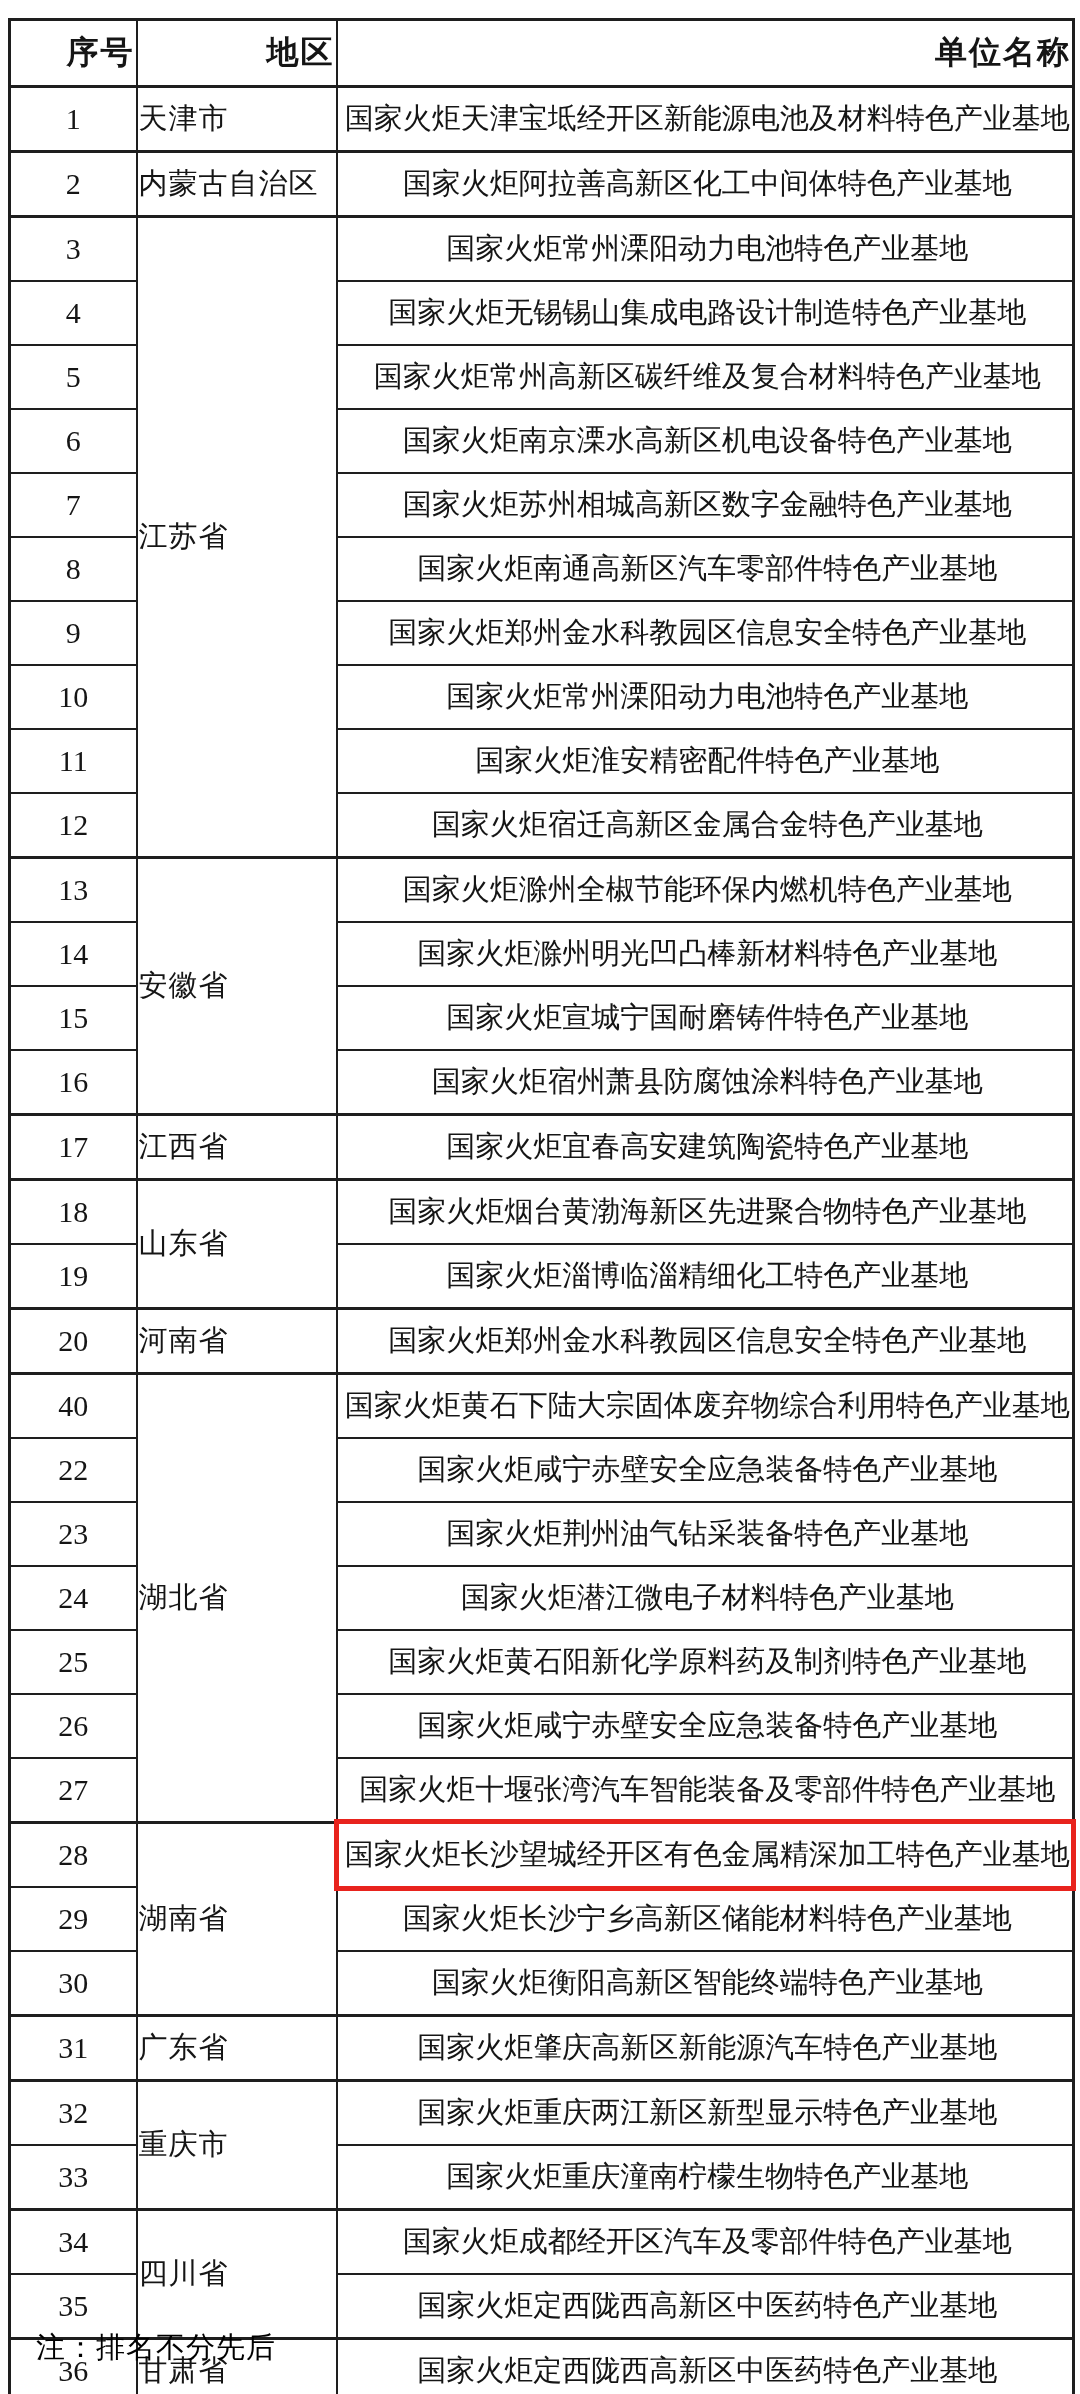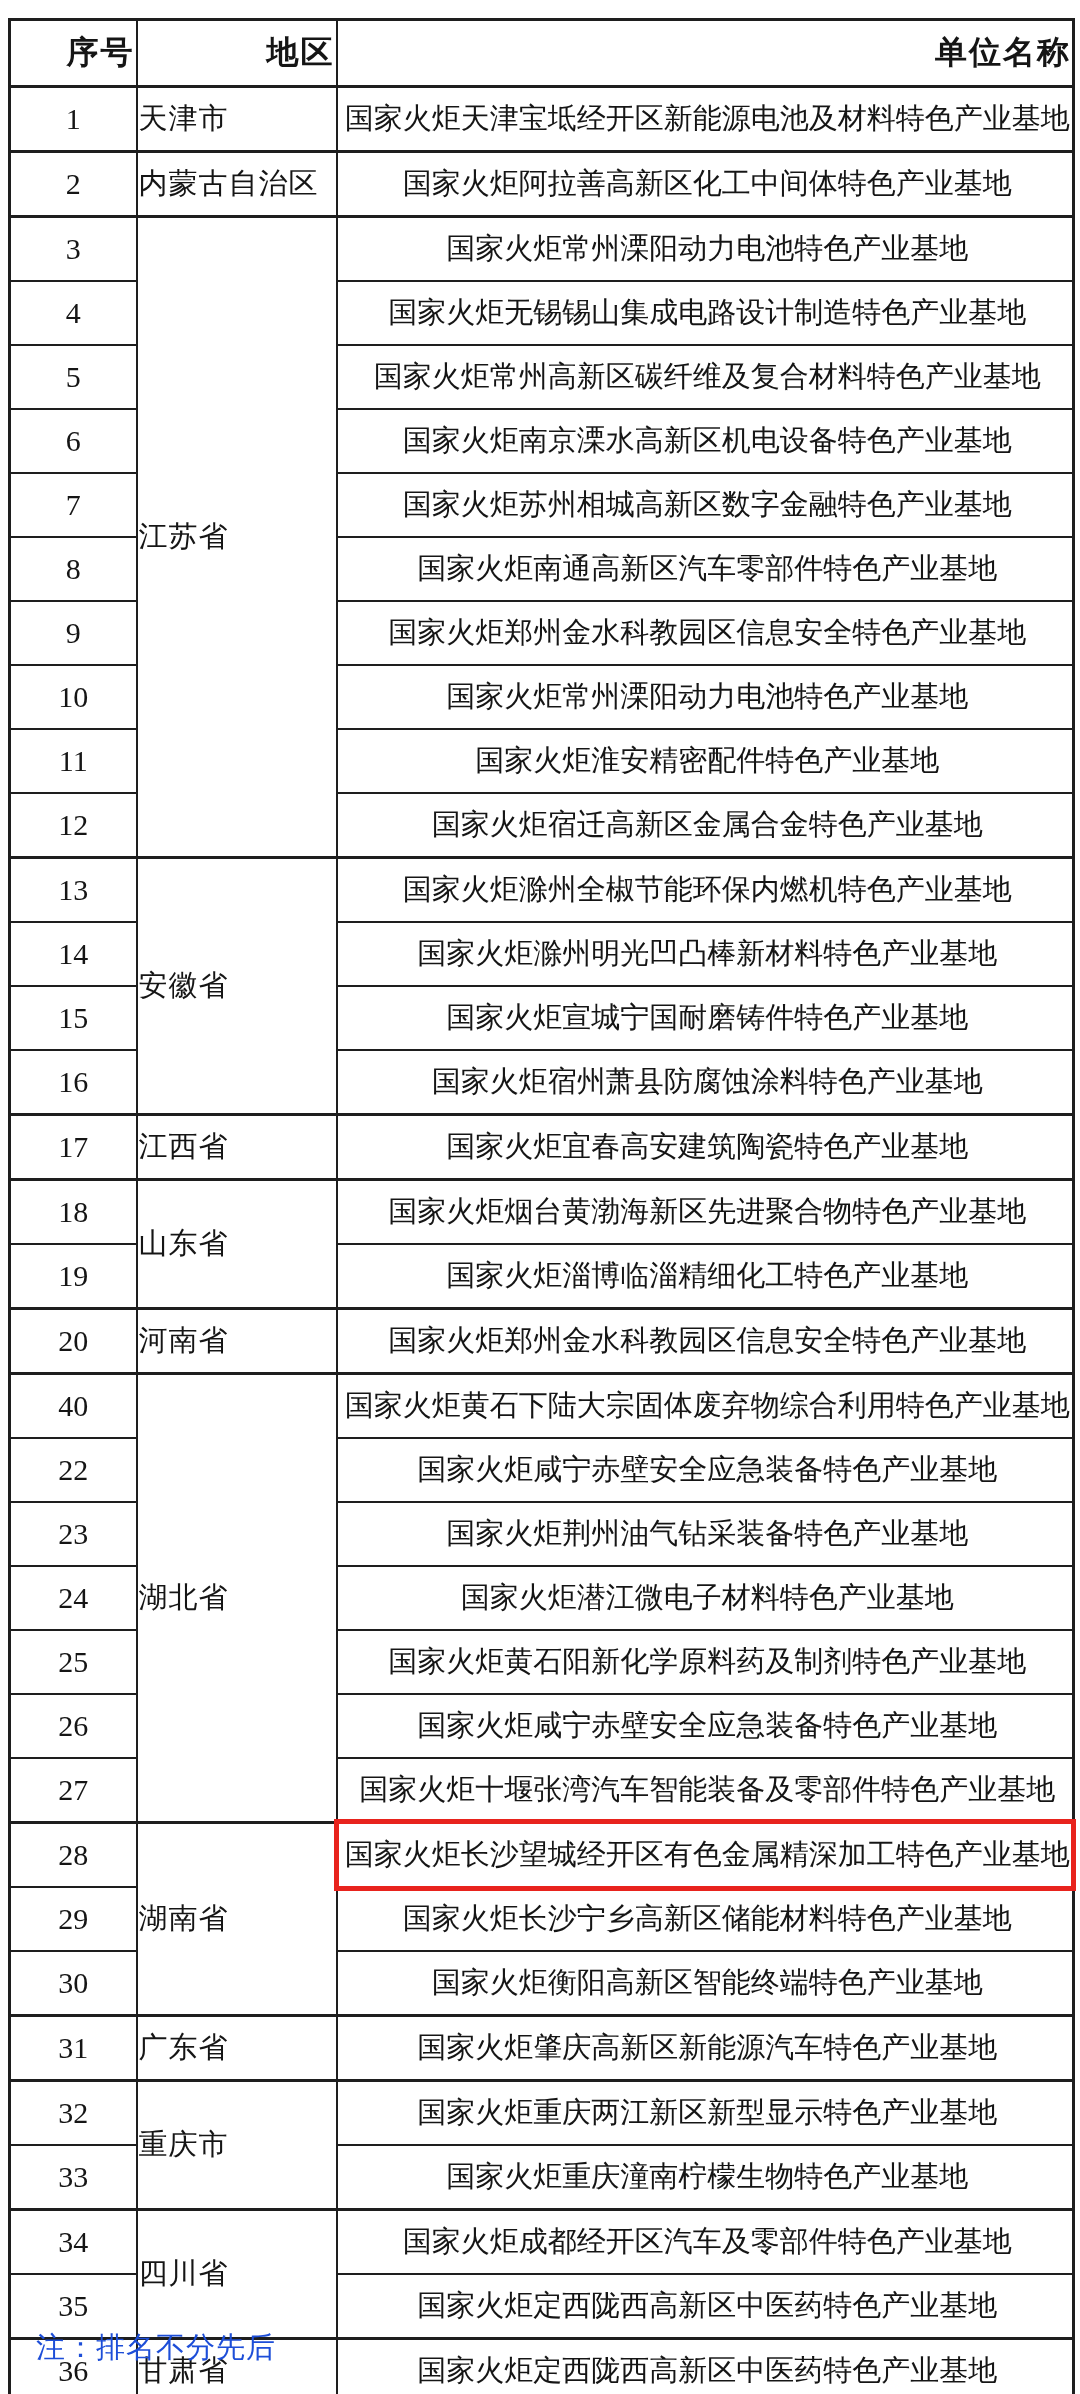--- a/index.html
+++ b/index.html
@@ -62,21 +62,21 @@
     left: -4px; right: -4px; top: -5px; bottom: -5px;
     border: 5px solid var(--hl, #e8231d);
     pointer-events: none;
   }
   .note {
     position: absolute;
     left: 36px;
     top: 2328px;
     font-size: 29px;
     letter-spacing: 1px;
-    color: #1d4ed8;
+    color: #000000;
   }
 </style>
 </head>
 <body>
 
 <div class="page">
   <table class="base-table">
     <colgroup>
       <col class="c-idx">
       <col class="c-region">

